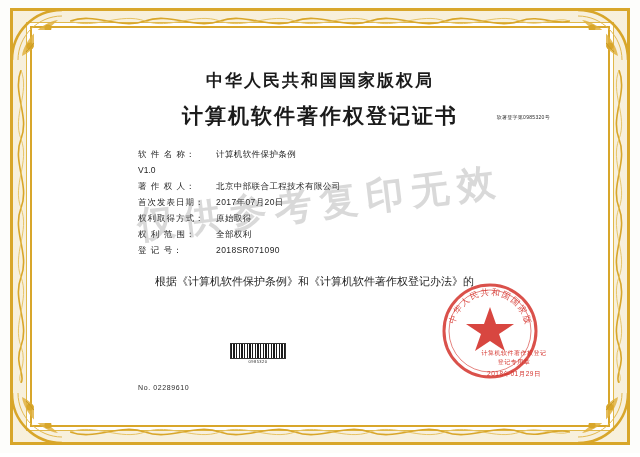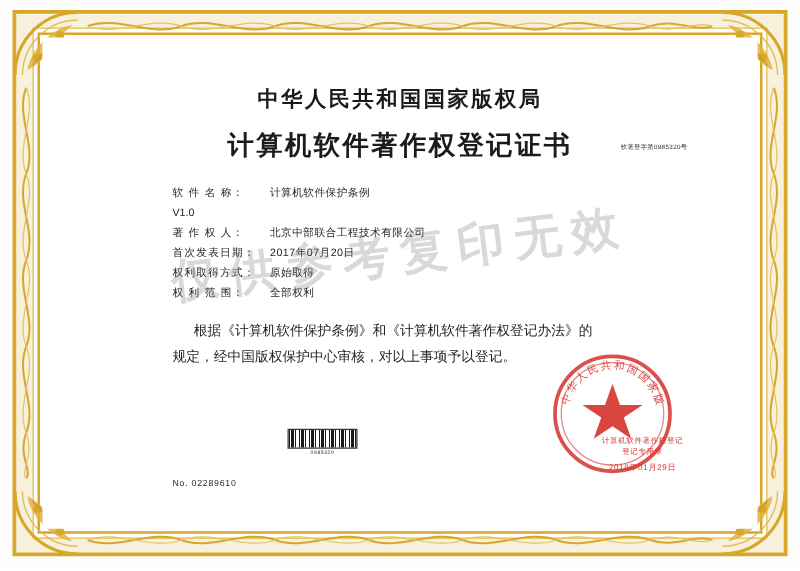--- a/index.html
+++ b/index.html
@@ -357,26 +357,29 @@
       <div class="field-row">
         <div class="field-label">权利取得方式：</div>
         <div class="field-value">原始取得</div>
       </div>
 
       <div class="field-row">
         <div class="field-label">权 利 范 围：</div>
         <div class="field-value">全部权利</div>
       </div>
 
+      <div class="field-row">
+        <div class="field-label">登 记 号：</div>
+        <div class="field-value">2018SR071090</div>
+      </div>
 
     </div>
 
     <div class="paragraph">
       <span class="indent"></span><span>根据《计算机软件保护条例》和《计算机软件著作权登记办法》的</span><br>
-      <span>规定，经中国版权保护中心审核，对以上事项予以登记。</span>
     </div>
 
     <div class="watermark">仅供参考复印无效</div>
 
     <div class="barcode">
       <div class="bars"></div>
       <div class="bcnum">0985320</div>
     </div>
 
     <div class="serial">

